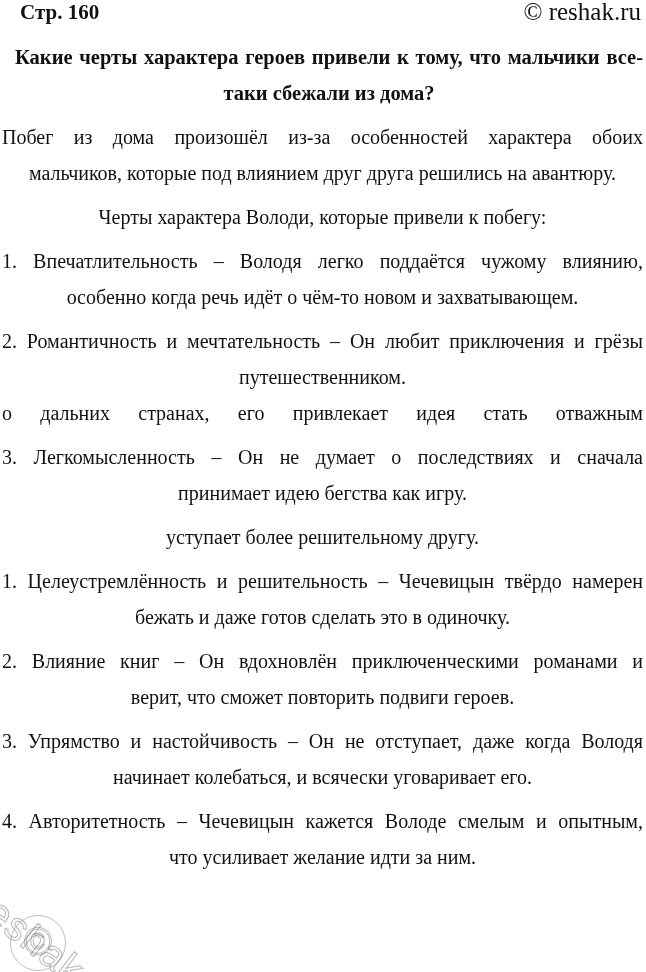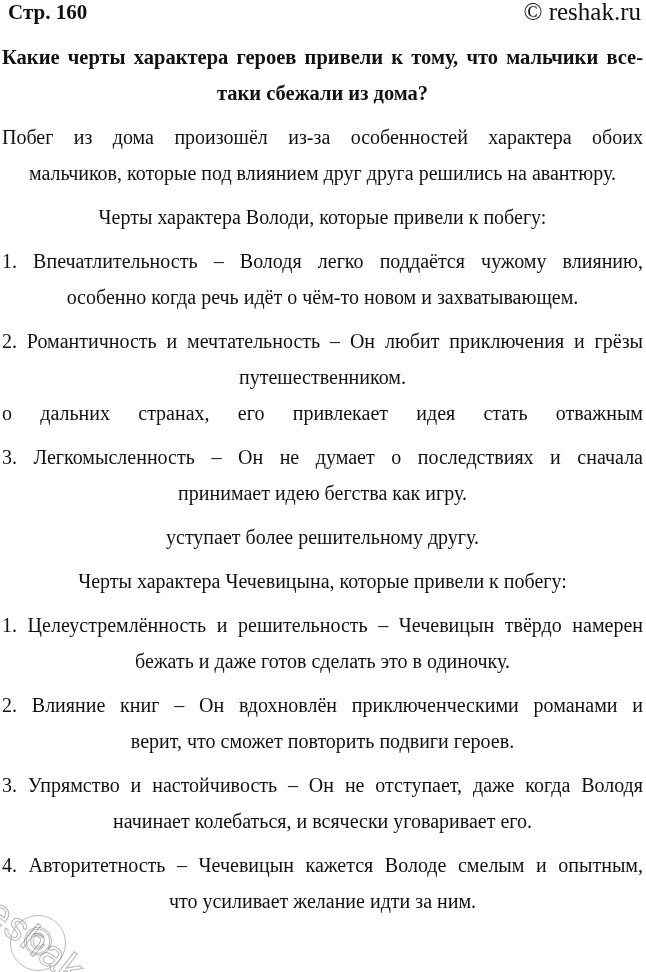--- a/index.html
+++ b/index.html
@@ -17,21 +17,21 @@
     }
     .header {
       position: absolute;
       top: 0;
       left: 0;
       width: 646px;
       height: 30px;
     }
     .page-number {
       position: absolute;
-      left: 8px;
+      left: 20px;
       top: 0px;
       font-size: 21px;
       font-weight: bold;
       line-height: 24px;
       text-align: center;
     }
     .copyright {
       position: absolute;
       right: 5px;
       top: 0px;
@@ -45,20 +45,21 @@
       width: 641px;
     }
     .para {
       margin: 0 0 8px 0;
       font-size: 20px;
       line-height: 36px;
     }
     .para.question {
       font-weight: bold;
       font-size: 20.5px;
+      margin-left: 13px;
     }
     .line {
       display: block;
       white-space: nowrap;
       height: 36px;
       text-align: center;
     }
     .line.justify {
       text-align: justify;
       text-align-last: justify;
@@ -138,23 +139,20 @@
 
   <p class="para">
     <span class="line justify">3. Легкомысленность – Он не думает о последствиях и сначала</span>
     <span class="line">принимает идею бегства как игру.</span>
   </p>
 
   <p class="para">
     <span class="line">уступает более решительному другу.</span>
   </p>
 
-  <p class="para">
-    <span class="line">Черты характера Чечевицына, которые привели к побегу:</span>
-  </p>
 
   <p class="para">
     <span class="line justify">1. Целеустремлённость и решительность – Чечевицын твёрдо намерен</span>
     <span class="line">бежать и даже готов сделать это в одиночку.</span>
   </p>
 
   <p class="para">
     <span class="line justify">2. Влияние книг – Он вдохновлён приключенческими романами и</span>
     <span class="line">верит, что сможет повторить подвиги героев.</span>
   </p>

